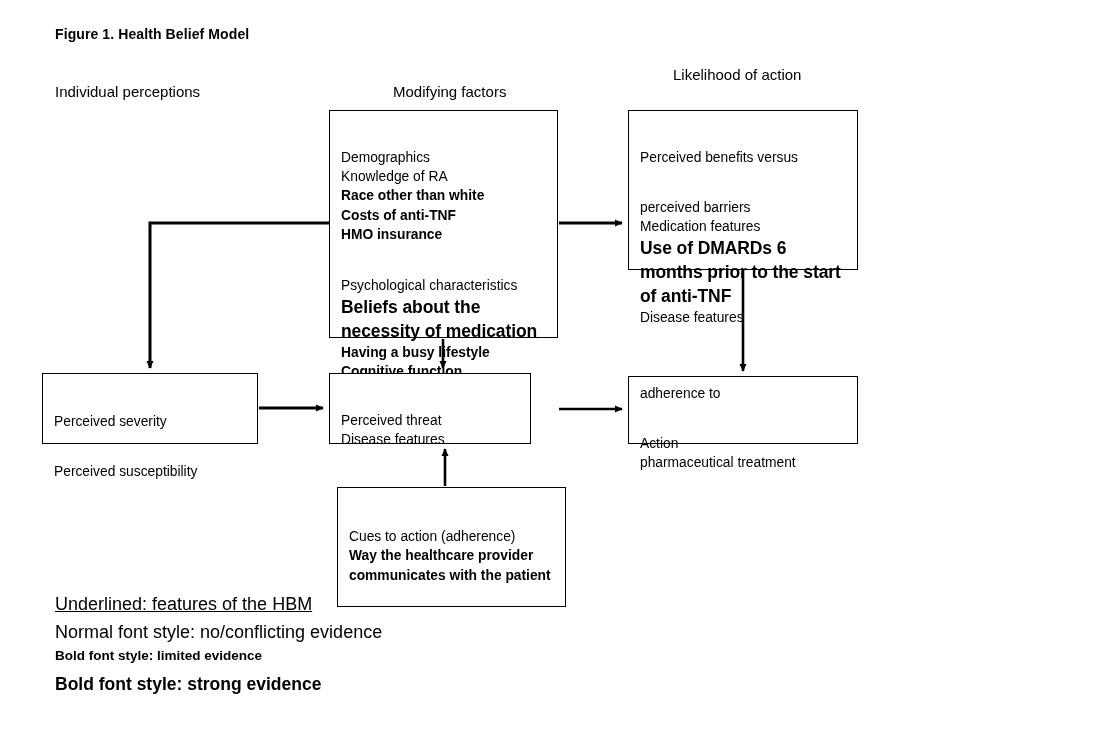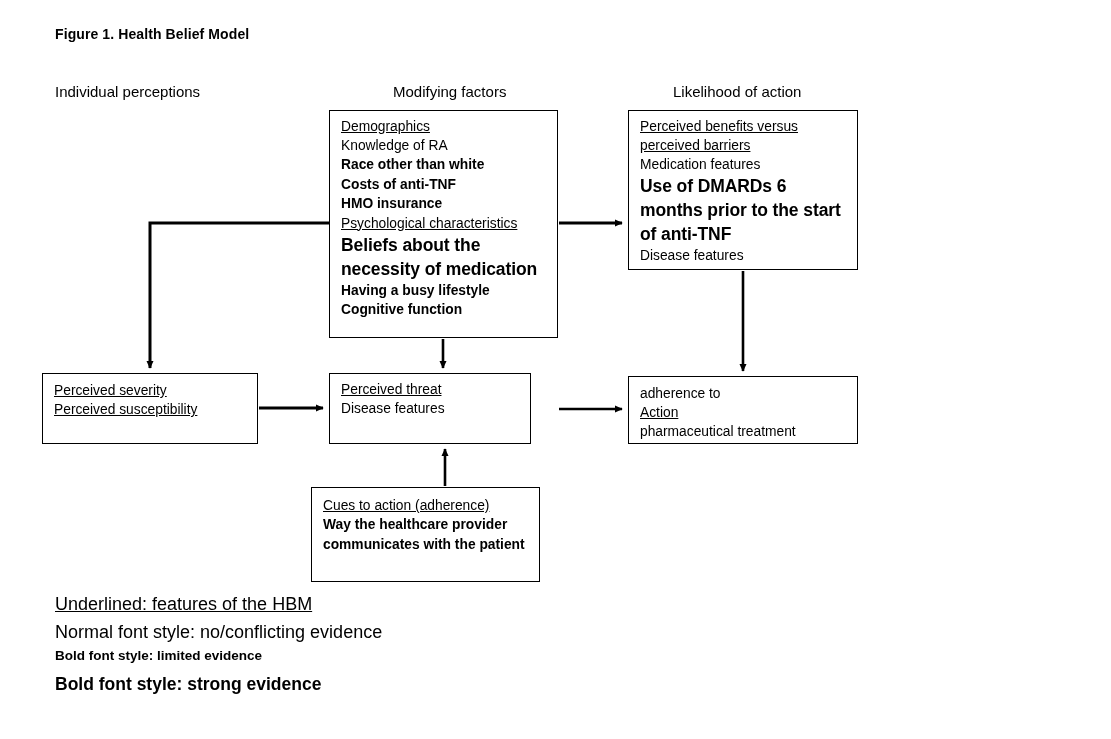--- a/index.html
+++ b/index.html
@@ -30,57 +30,57 @@
 
   
   .col-head {
     position: absolute;
     font-size: 15px;
     font-weight: normal;
     white-space: nowrap;
   }
   .col-head.c1 { left: 55px;  top: 83px; }
   .col-head.c2 { left: 393px; top: 83px; }
-  .col-head.c3 { left: 673px; top: 83px; }
+  .col-head.c3 { left: 673px; top: 66px; }
 
   
   .box {
     position: absolute;
     box-sizing: border-box;
     border: 1.6px solid #000000;
     background: #ffffff;
     padding: 8px 11px 6px 11px;
   }
   .box .line {
     font-size: 13.8px;
     line-height: 19px;
     white-space: nowrap;
   }
   .box .line.u {
-    text-decoration: underline;
+    margin-top: 31px;
   }
   .box .line.limited {
     font-weight: bold;
     font-size: 13.8px;
     line-height: 19.5px;
   }
   .box .line.strong {
     font-weight: bold;
     font-size: 17.5px;
     line-height: 24px;
     letter-spacing: -0.1px;
   }
   .box .line.wrap { white-space: normal; }
 
   #box-modifying   { left: 329px; top: 110px; width: 229px; height: 228px; }
   #box-likelihood  { left: 628px; top: 110px; width: 230px; height: 160px; }
   #box-perceptions { left: 42px;  top: 373px; width: 216px; height: 71px; }
   #box-threat      { left: 329px; top: 373px; width: 202px; height: 71px; }
   #box-action      { left: 628px; top: 376px; width: 230px; height: 68px; }
-  #box-cues        { left: 311px; top: 487px; width: 229px; height: 95px; }
+  #box-cues        { left: 337px; top: 487px; width: 229px; height: 120px; }
 
   
   #box-modifying { padding-top: 6px; }
   #box-likelihood { padding-top: 6px; }
   #box-perceptions { padding-top: 7px; }
   #box-threat { padding-top: 6px; }
   #box-action { padding-top: 7px; }
   #box-cues { padding-top: 8px; }
 
   

